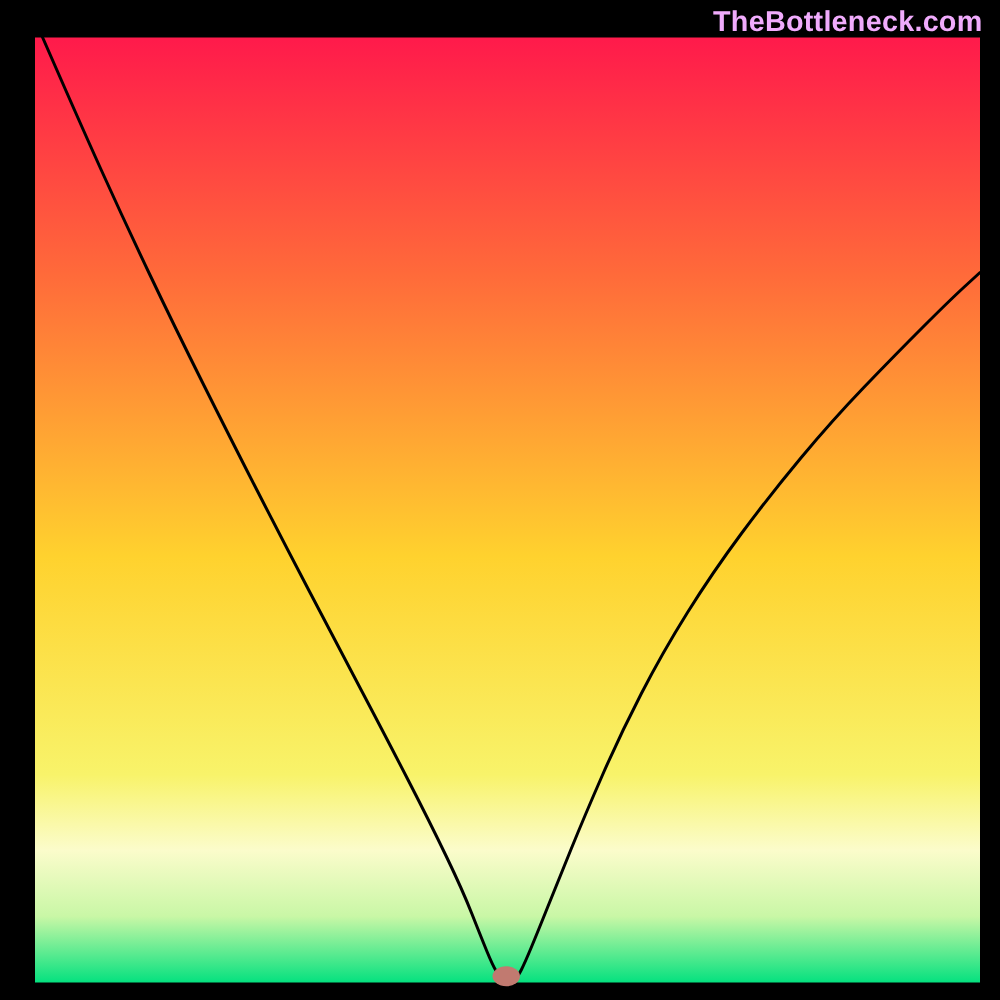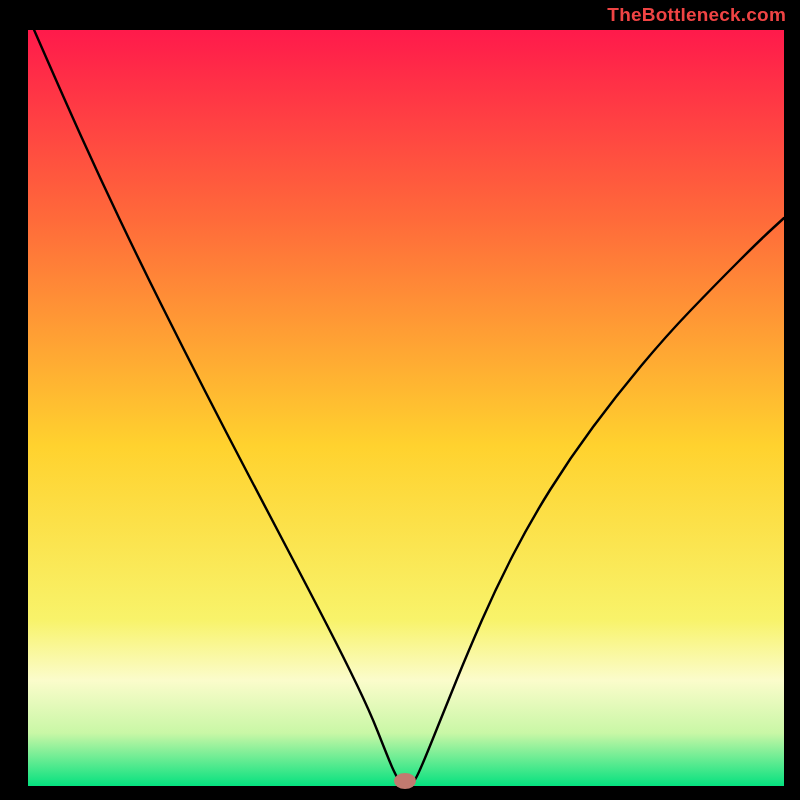--- a/index.html
+++ b/index.html
@@ -15,23 +15,23 @@
     top: 0;
     left: 0;
     width: 800px;
     height: 800px;
   }
   .watermark {
     position: absolute;
     top: 4px;
     right: 14px;
     font-family: Arial, Helvetica, sans-serif;
-    font-size: 19px;
+    font-size: 23px;
     font-weight: 600;
-    color: #ef4444;
+    color: #f0abfc;
     letter-spacing: 0.2px;
   }
 </style>
 </head>
 <body>
 
 <div class="frame">
   <svg id="chart-svg" width="800" height="800" viewBox="0 0 800 800">
     <defs>
       <linearGradient id="bg-grad" x1="0" y1="0" x2="0" y2="1">

